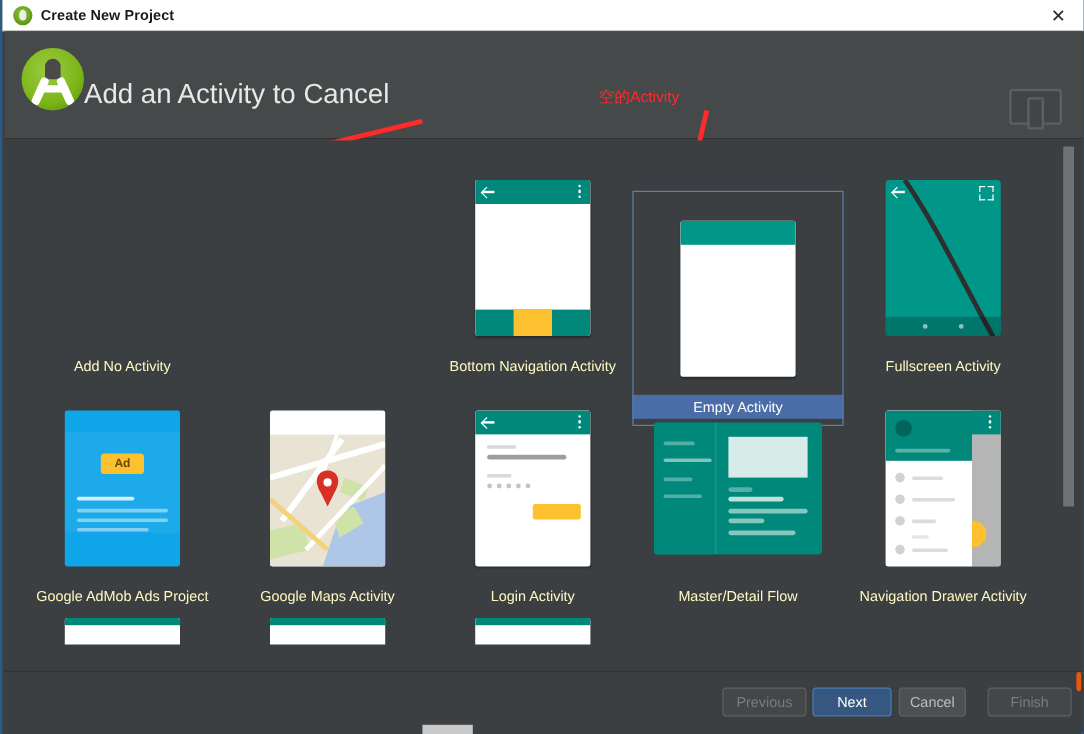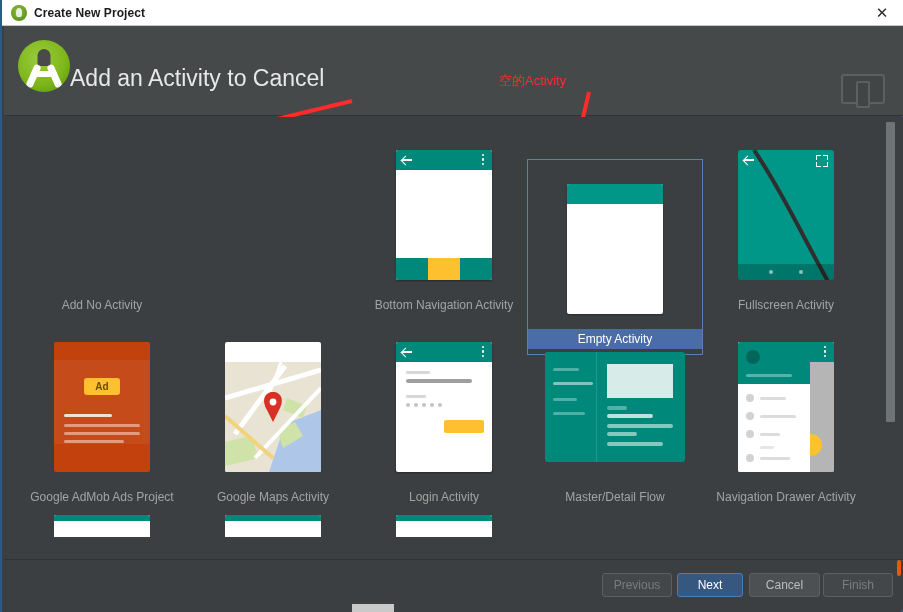--- a/index.html
+++ b/index.html
@@ -120,21 +120,21 @@
     width: 176px; height: 196px;
     display: flex; flex-direction: column; align-items: center;
   }
   .card .thumb-wrap {
     width: 176px; height: 170px;
     display: flex; align-items: flex-start; justify-content: center;
     padding-top: 25px;
   }
   .card .label {
     width: 176px; text-align: center;
-    font-size: 12px; color: #a3a3a3;
+    font-size: 12px; color: #fef9c3;
     line-height: 20px; height: 20px;
     white-space: nowrap; overflow: hidden;
   }
   .card.selected {
     outline: 1px solid #5b7fb0;
     outline-offset: -1px;
     margin-top: 34px;
   }
   .card.selected .label {
     background: #4a6da7; color: #ffffff;
@@ -218,21 +218,21 @@
     position: absolute; width: 5px; height: 5px;
   }
   .expand-icon span:nth-child(1){ left:0; top:0; border-left:1.6px solid #fff; border-top:1.6px solid #fff;}
   .expand-icon span:nth-child(2){ right:0; top:0; border-right:1.6px solid #fff; border-top:1.6px solid #fff;}
   .expand-icon span:nth-child(3){ left:0; bottom:0; border-left:1.6px solid #fff; border-bottom:1.6px solid #fff;}
   .expand-icon span:nth-child(4){ right:0; bottom:0; border-right:1.6px solid #fff; border-bottom:1.6px solid #fff;}
 
   
   .admob {
     position: relative; width: 96px; height: 130px;
-    background: #c2410c; border-radius: 2px; overflow: hidden;
+    background: #0ea5e9; border-radius: 2px; overflow: hidden;
   }
   .admob .panel {
     position: absolute; left: 0; right: 0; top: 18px; height: 84px;
     background: rgba(255,255,255,.06);
   }
   .admob .adchip {
     position: absolute; left: 50%; transform: translateX(-50%); top: 36px;
     width: 36px; height: 17px; border-radius: 3px; background: #fdc02f;
     color: #6b4a00; font-size: 10px; font-weight: bold;
     display: flex; align-items: center; justify-content: center;
@@ -321,21 +321,21 @@
     font-size: 12px;
     display: flex; align-items: center; justify-content: center;
     font-family: "Liberation Sans", sans-serif;
   }
   .btn.disabled { color: #7a7d7e; background: #43474a; }
   .btn.primary {
     background: #365880; border: 1px solid #4a7cb5; color: #ffffff;
   }
   .btn-previous { left: 598px; width: 70px; }
   .btn-next     { left: 673px; width: 66px; }
-  .btn-cancel   { left: 745px; width: 71px; }
+  .btn-cancel   { left: 745px; width: 56px; }
   .btn-finish   { left: 819px; width: 70px; }
 
   .taskbar-notch {
     position: absolute; left: 350px; top: 604px; width: 42px; height: 8px;
     background: #c9c9c9;
   }
   .edge-orange {
     position: absolute; right: 0px; top: 560px; width: 4px; height: 16px;
     background: #e8590c; border-radius: 2px;
   }

